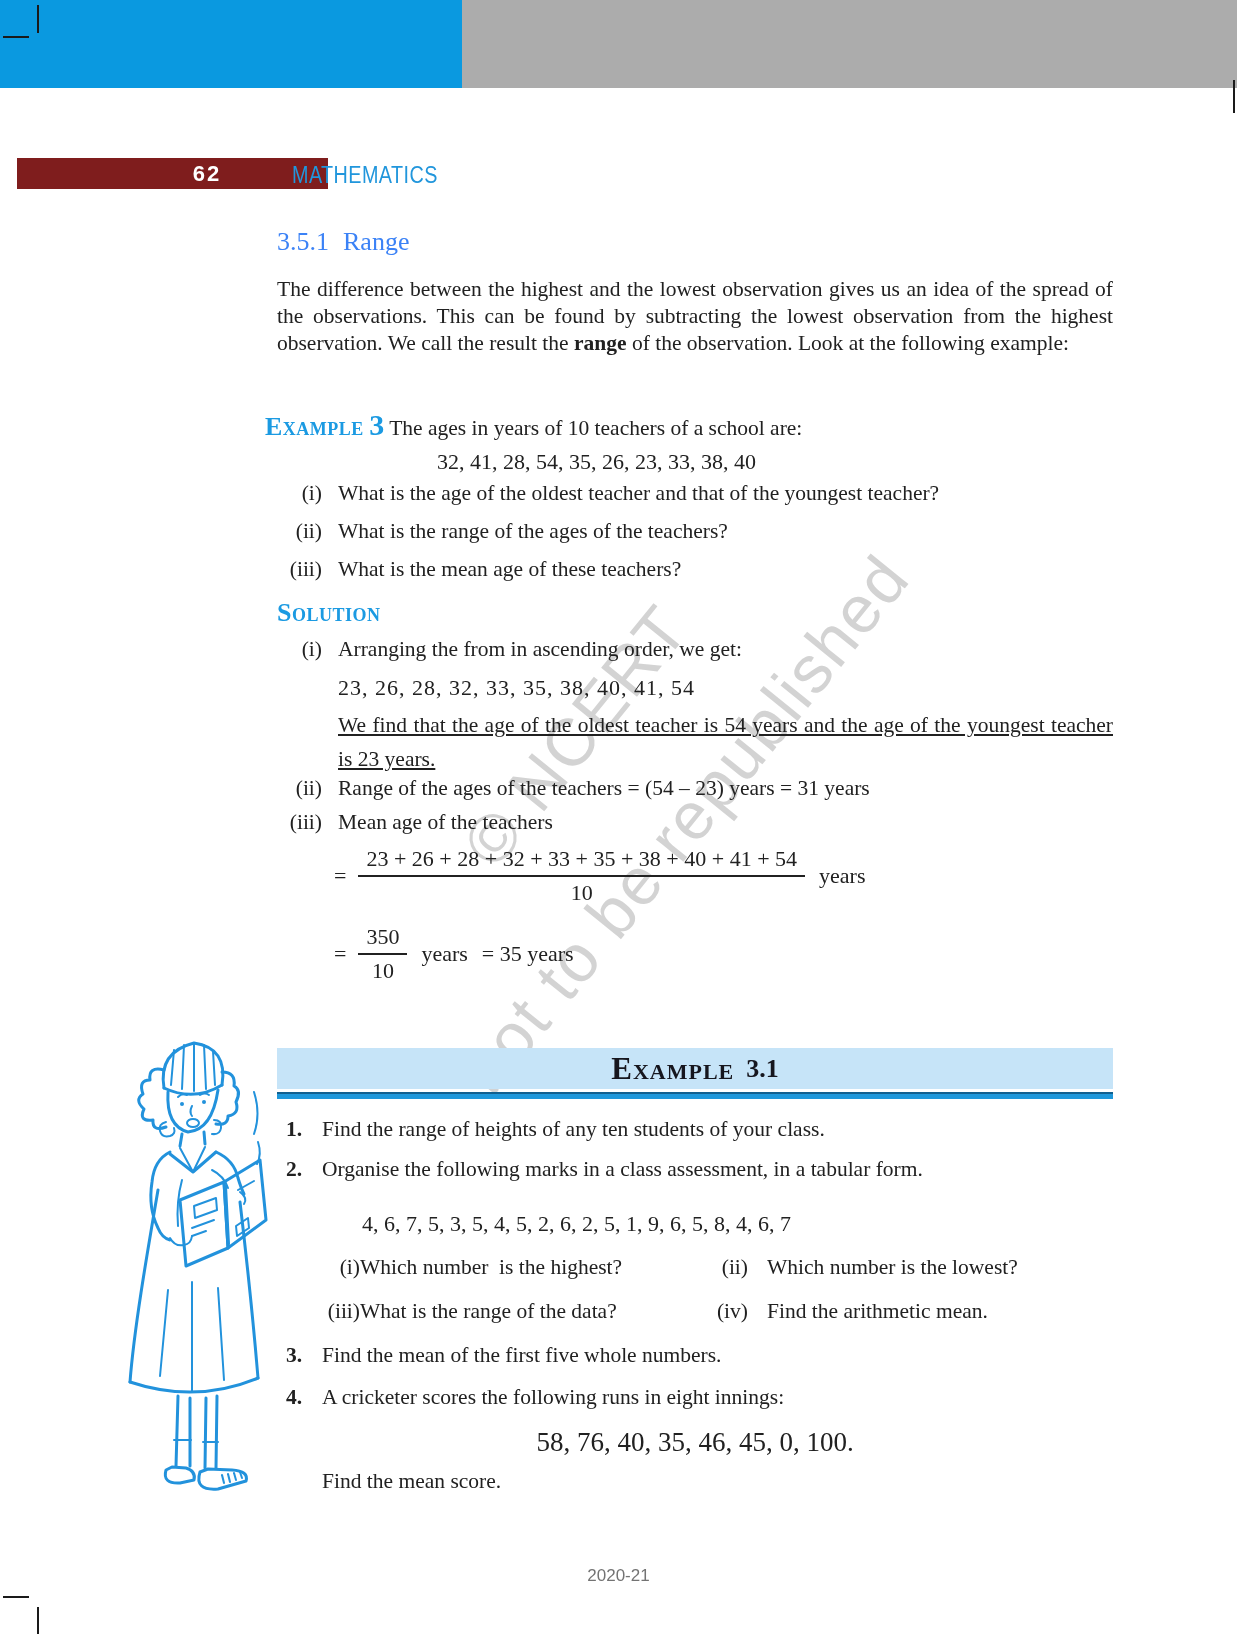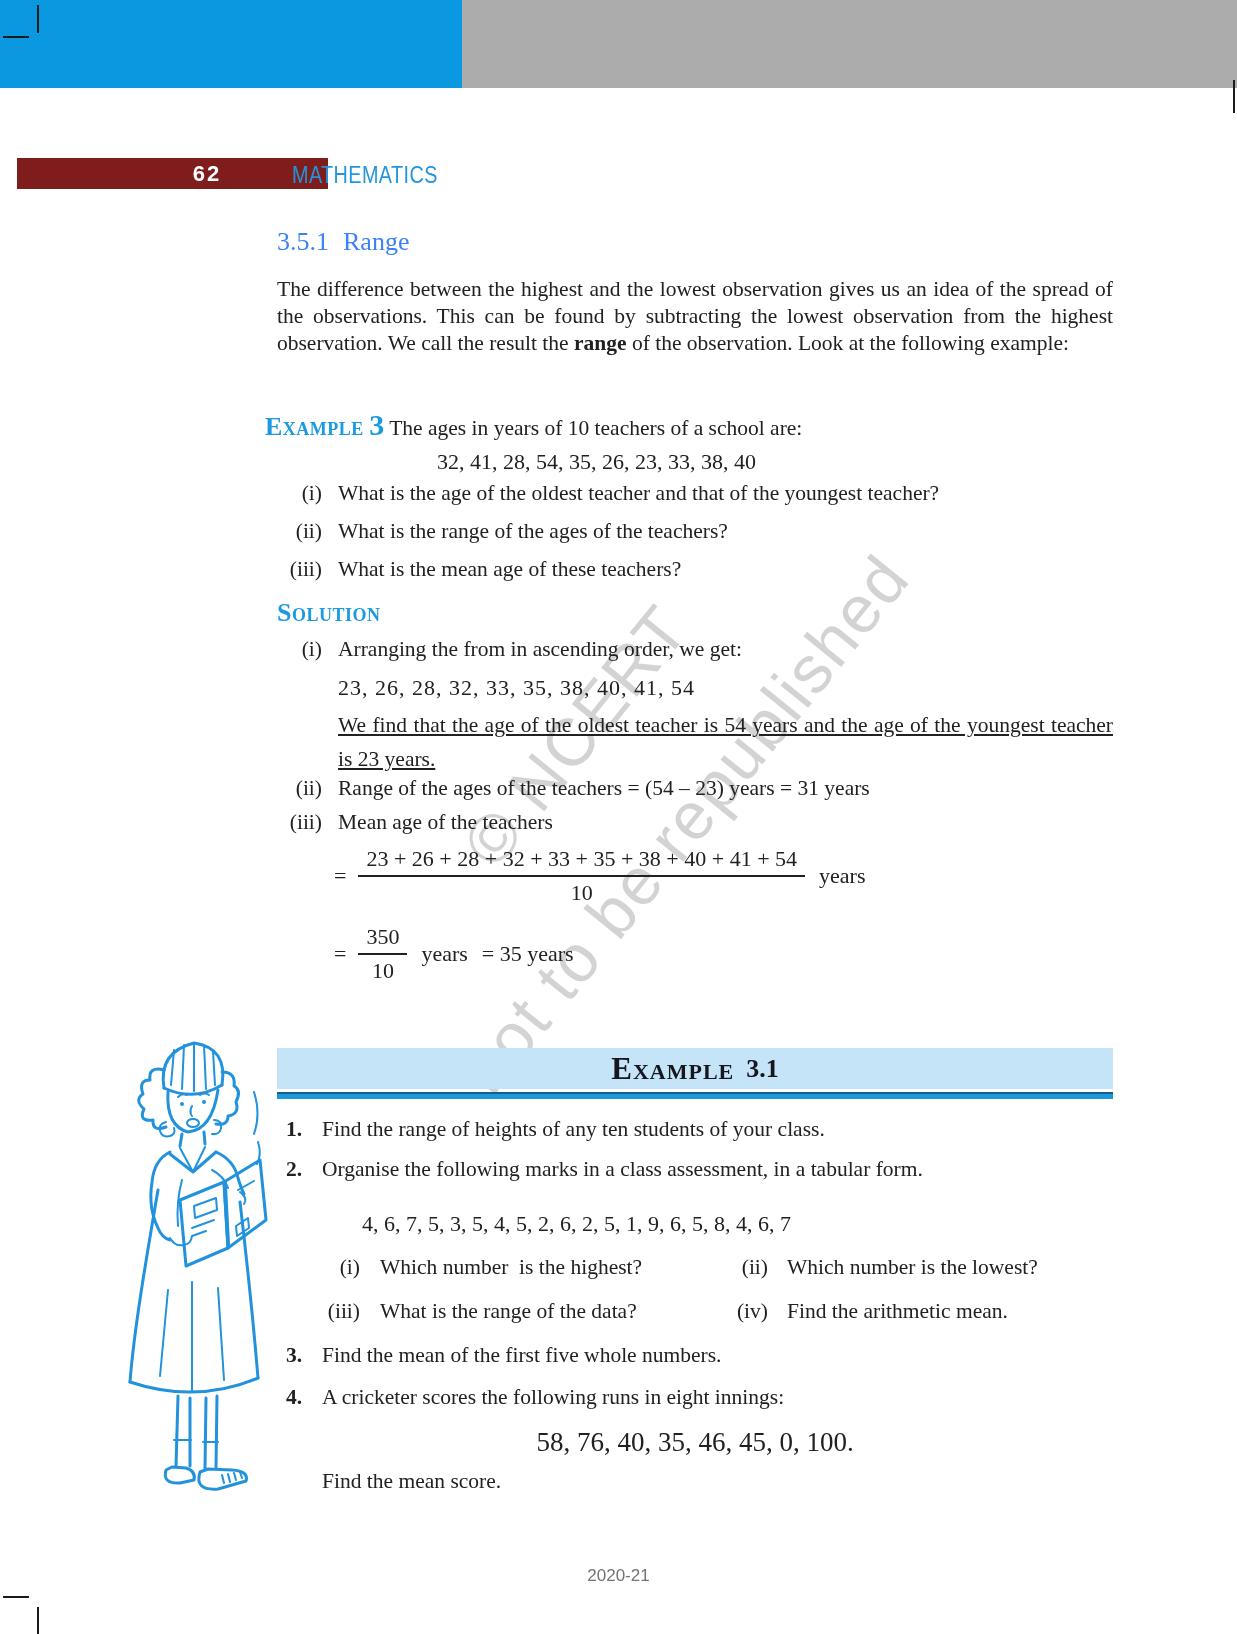--- a/index.html
+++ b/index.html
@@ -44,21 +44,21 @@
   
   .ex-banner{left:277px;top:1048px;width:836px;height:41px;background:#c6e4f8;
     display:flex;align-items:center;justify-content:center;}
   .ex-banner .banner-label{font-variant:small-caps;font-weight:bold;font-size:31px;color:#16161e;letter-spacing:1px;}
   .ex-banner .banner-num{font-weight:bold;font-size:26px;color:#16161e;margin-left:12px;}
   .ex-rule-dark{left:277px;top:1092px;width:836px;height:2px;background:#11608f;position:absolute;z-index:2;}
   .ex-rule-blue{left:277px;top:1094px;width:836px;height:5px;background:#1e97da;position:absolute;z-index:2;}
   
   .subq{left:277px;width:836px;display:flex;font-size:21.5px;}
   .sq-num1{flex:0 0 83px;text-align:right;}
-  .sq-t1{margin-left:20px;flex:0 0 330px;white-space:pre-wrap;}
+  .sq-t1{flex:0 0 330px;white-space:pre-wrap;}
   .sq-num2{flex:0 0 58px;text-align:right;}
   .sq-t2{margin-left:19px;white-space:pre-wrap;}
   .center-col{left:277px;width:836px;text-align:center;font-size:27px;}
   .footer{left:0;top:1566px;width:1237px;text-align:center;
     font-family:"Liberation Sans",sans-serif;font-size:17px;color:#737373;}
   .girl{position:absolute;left:108px;top:1030px;z-index:1;}
 </style>
 </head>
 <body>
 

